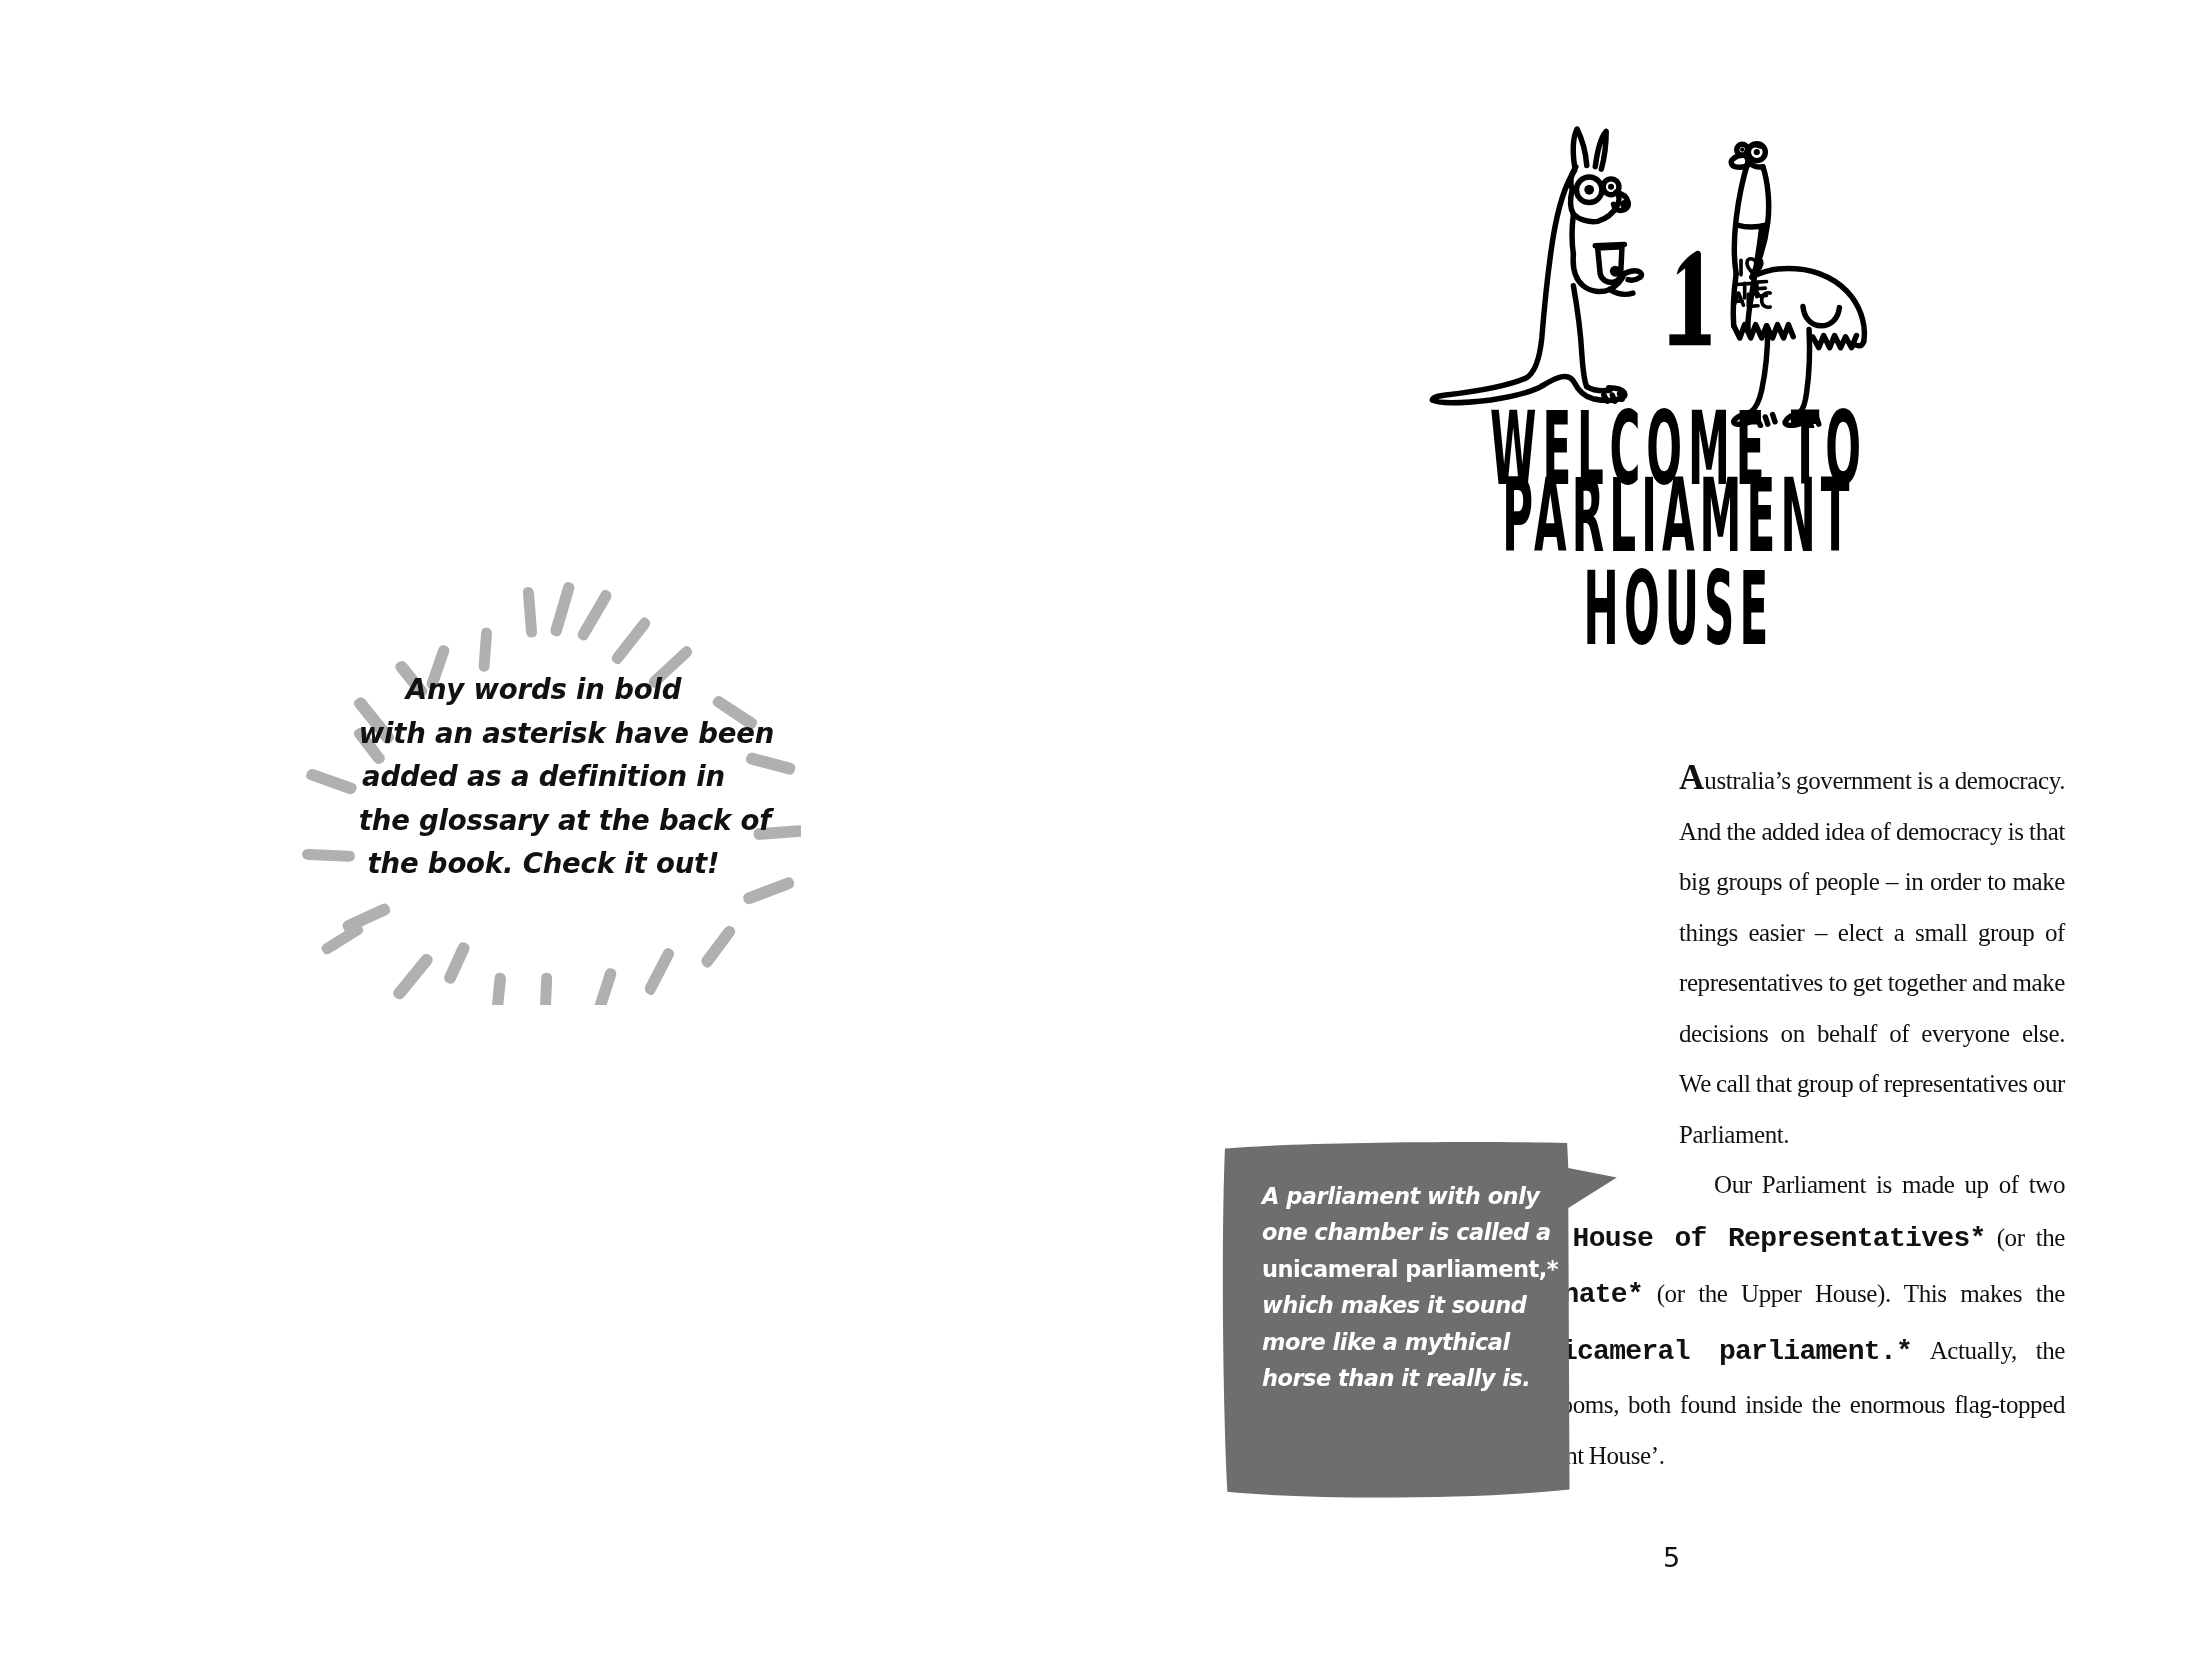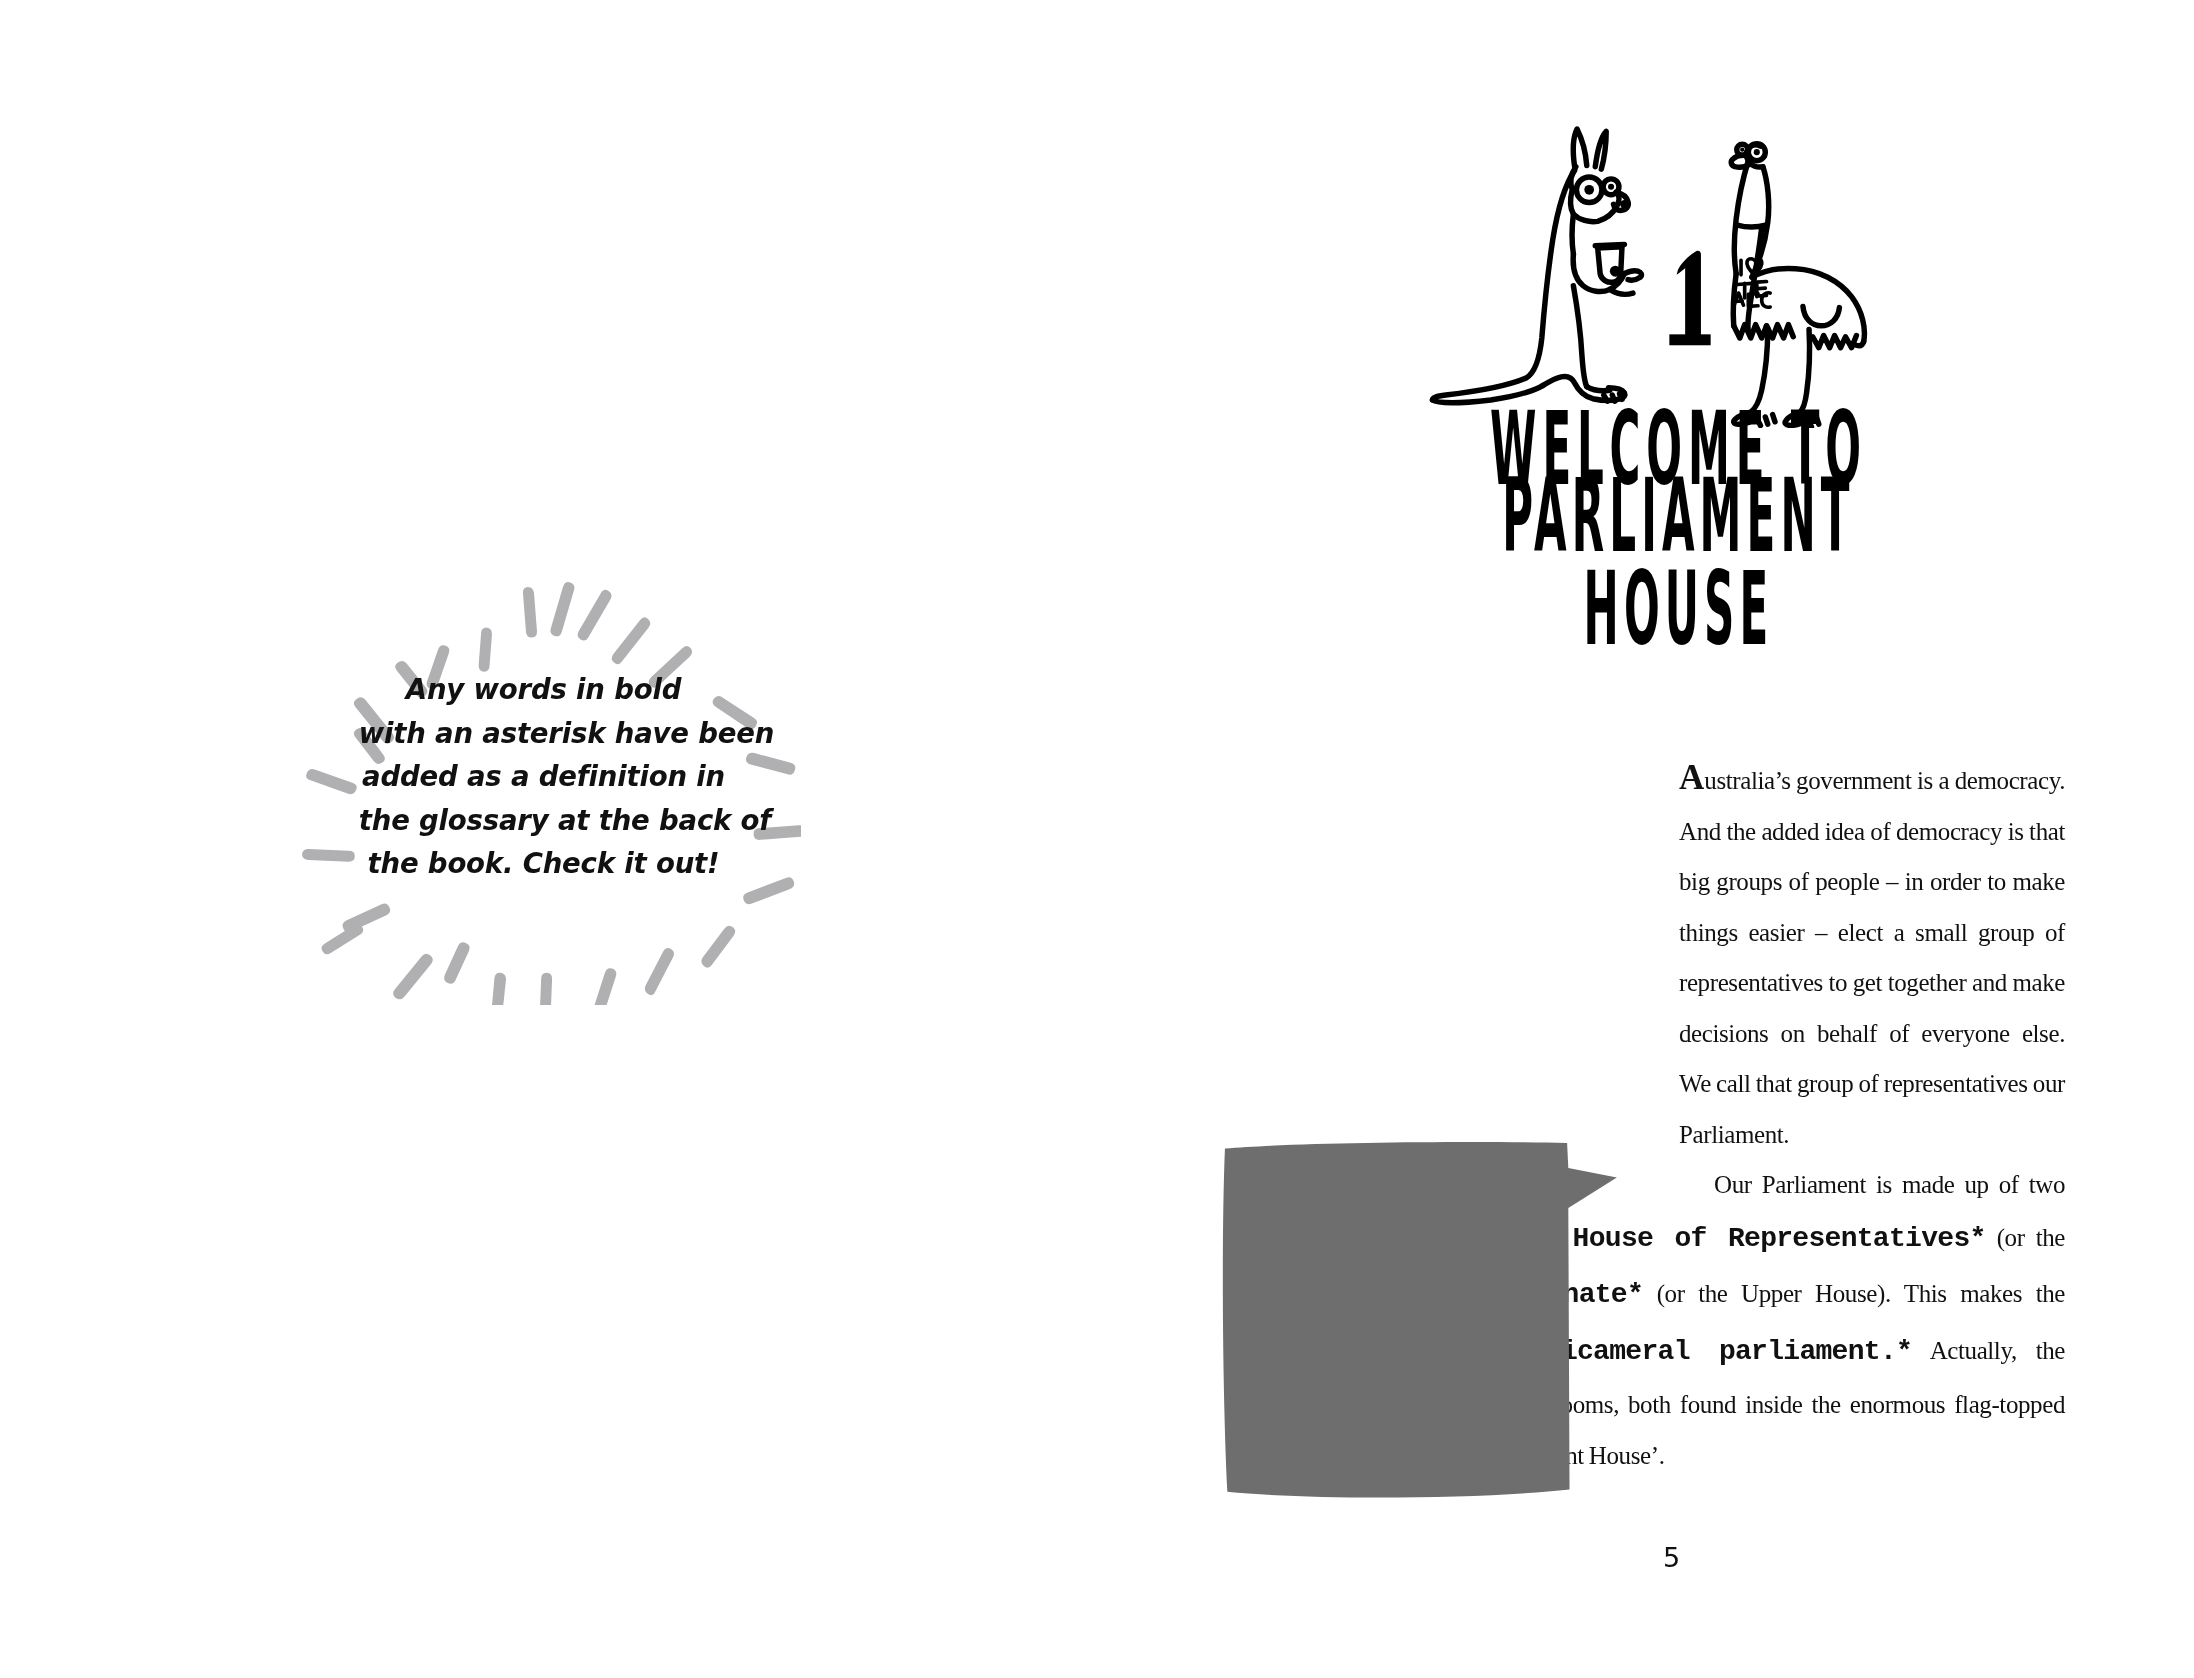--- a/index.html
+++ b/index.html
@@ -296,19 +296,20 @@
       <svg width="401" height="364" viewBox="0 0 660 600">
         <path d="M6 14
                  C120 4 420 1 570 5
                  L572 46
                  L652 62
                  L572 112
                  L574 576
                  C430 592 150 594 10 580
                  C2 420 0 160 6 14 Z" fill="#6E6E6E"></path>
       </svg>
+      <div id="gray-callout-text"><span>A parliament with only one chamber is called a </span><b>unicameral parliament,*</b><span> which makes it sound more like a mythical horse than it really is.</span></div>
     </div>
 
     <div id="page-number" style="left:566px;">5</div>
 
   </div>
 </div>
 
 
 </body></html>

